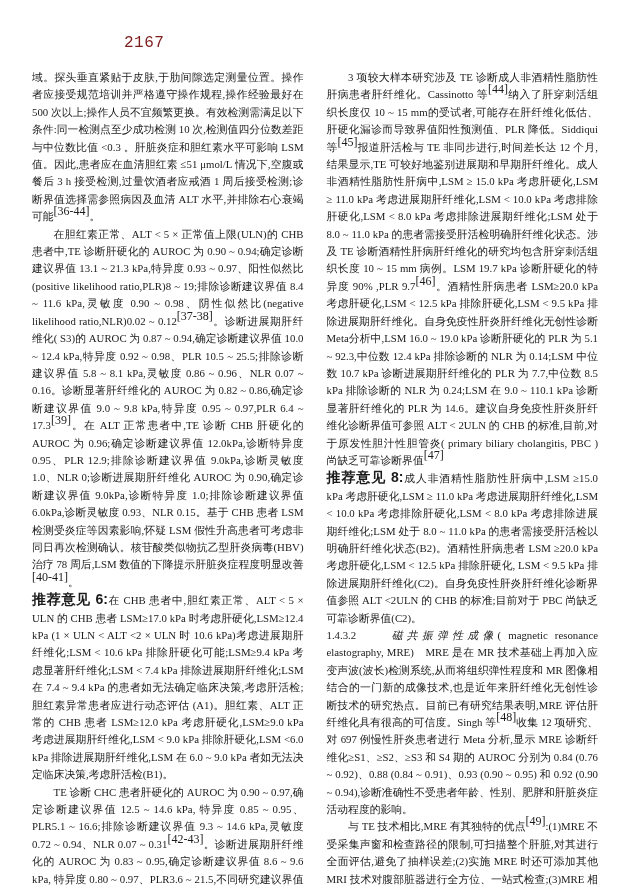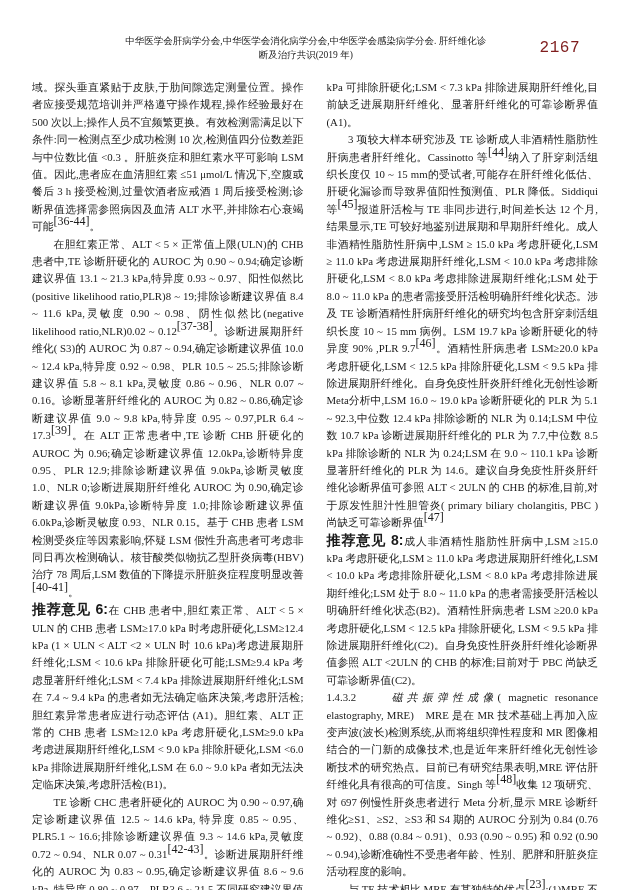--- a/index.html
+++ b/index.html
@@ -53,36 +53,31 @@
     line-height:0;
     vertical-align:super;
   }
 </style>
 </head>
 <body>
 
 <div class="page">
 
   <header class="pagehead">
-    <div class="running-head">
-      <span>中华医学会肝病学分会,中华医学会消化病学分会,中华医学会感染病学分会. 肝纤维化诊</span><br>
-      <span>断及治疗共识(2019 年)</span>
-    </div>
     <div class="page-number">2167</div>
   </header>
 
   <main class="columns">
     <div class="col" id="col-left">
         <p><span>域。探头垂直紧贴于皮肤,于肋间隙选定测量位置。操作者应接受规范培训并严格遵守操作规程,操作经验最好在 500 次以上;操作人员不宜频繁更换。有效检测需满足以下条件:同一检测点至少成功检测 10 次,检测值四分位数差距与中位数比值 &lt;0.3 。肝脏炎症和胆红素水平可影响 LSM 值。因此,患者应在血清胆红素 ≤51 μmol/L 情况下,空腹或餐后 3 h 接受检测,过量饮酒者应戒酒 1 周后接受检测;诊断界值选择需参照病因及血清 ALT 水平,并排除右心衰竭可能</span><sup class="ref">[36-44]</sup><span>。</span></p>
         <p class="indent"><span>在胆红素正常、ALT &lt; 5 × 正常值上限(ULN)的 CHB 患者中,TE 诊断肝硬化的 AUROC 为 0.90 ~ 0.94;确定诊断建议界值 13.1 ~ 21.3 kPa,特异度 0.93 ~ 0.97、阳性似然比(positive likelihood ratio,PLR)8 ~ 19;排除诊断建议界值 8.4 ~ 11.6 kPa,灵敏度 0.90 ~ 0.98、阴性似然比(negative likelihood ratio,NLR)0.02 ~ 0.12</span><sup class="ref">[37-38]</sup><span>。诊断进展期肝纤维化( S3)的 AUROC 为 0.87 ~ 0.94,确定诊断建议界值 10.0 ~ 12.4 kPa,特异度 0.92 ~ 0.98、PLR 10.5 ~ 25.5;排除诊断建议界值 5.8 ~ 8.1 kPa,灵敏度 0.86 ~ 0.96、NLR 0.07 ~ 0.16。诊断显著肝纤维化的 AUROC 为 0.82 ~ 0.86,确定诊断建议界值 9.0 ~ 9.8 kPa,特异度 0.95 ~ 0.97,PLR 6.4 ~ 17.3</span><sup class="ref">[39]</sup><span>。在 ALT 正常患者中,TE 诊断 CHB 肝硬化的 AUROC 为 0.96;确定诊断建议界值 12.0kPa,诊断特异度 0.95、PLR 12.9;排除诊断建议界值 9.0kPa,诊断灵敏度 1.0、NLR 0;诊断进展期肝纤维化 AUROC 为 0.90,确定诊断建议界值 9.0kPa,诊断特异度 1.0;排除诊断建议界值 6.0kPa,诊断灵敏度 0.93、NLR 0.15。基于 CHB 患者 LSM 检测受炎症等因素影响,怀疑 LSM 假性升高患者可考虑非同日再次检测确认。核苷酸类似物抗乙型肝炎病毒(HBV)治疗 78 周后,LSM 数值的下降提示肝脏炎症程度明显改善</span><sup class="ref">[40-41]</sup><span>。</span></p>
         <p><span class="run-bold">推荐意见 6:</span><span>在 CHB 患者中,胆红素正常、ALT &lt; 5 × ULN 的 CHB 患者 LSM≥17.0 kPa 时考虑肝硬化,LSM≥12.4 kPa (1 × ULN &lt; ALT &lt;2 × ULN 时 10.6 kPa)考虑进展期肝纤维化;LSM &lt; 10.6 kPa 排除肝硬化可能;LSM≥9.4 kPa 考虑显著肝纤维化;LSM &lt; 7.4 kPa 排除进展期肝纤维化;LSM 在 7.4 ~ 9.4 kPa 的患者如无法确定临床决策,考虑肝活检;胆红素异常患者应进行动态评估 (A1)。胆红素、ALT 正常的 CHB 患者 LSM≥12.0 kPa 考虑肝硬化,LSM≥9.0 kPa 考虑进展期肝纤维化,LSM &lt; 9.0 kPa 排除肝硬化,LSM &lt;6.0 kPa 排除进展期肝纤维化,LSM 在 6.0 ~ 9.0 kPa 者如无法决定临床决策,考虑肝活检(B1)。</span></p>
         <p class="indent"><span>TE 诊断 CHC 患者肝硬化的 AUROC 为 0.90 ~ 0.97,确定诊断建议界值 12.5 ~ 14.6 kPa, 特异度 0.85 ~ 0.95、PLR5.1 ~ 16.6;排除诊断建议界值 9.3 ~ 14.6 kPa,灵敏度 0.72 ~ 0.94、NLR 0.07 ~ 0.31</span><sup class="ref">[42-43]</sup><span>。诊断进展期肝纤维化的 AUROC 为 0.83 ~ 0.95,确定诊断建议界值 8.6 ~ 9.6 kPa, 特异度 0.80 ~ 0.97、PLR3.6 ~ 21.5,不同研究建议界值证据强度缺乏一致性;排除诊断建议界值 7.3 ~ 8.6 kPa,对应灵敏度 0.94 ~ 0.80、NLR 0.07 ~ 0.2。诊断显著肝纤维化的 AUROC 为 0.73 ~ 0.86,建议确定诊断界值 6.8 ~ 8.8 kPa,特异度 0.75 ~ 0.91,PLR2.3 ~ 6.8,缺乏足够证据强度确定诊断,合理诊断界值应高于 9.0 kPa。</span></p>
       </div>
     <div class="col" id="col-right">
-        <p><span>kPa 可排除肝硬化;LSM &lt; 7.3 kPa 排除进展期肝纤维化,目前缺乏进展期肝纤维化、显著肝纤维化的可靠诊断界值(A1)。</span></p>
         <p class="indent"><span>3 项较大样本研究涉及 TE 诊断成人非酒精性脂肪性肝病患者肝纤维化。Cassinotto 等</span><sup class="ref">[44]</sup><span>纳入了肝穿刺活组织长度仅 10 ~ 15 mm的受试者,可能存在肝纤维化低估、肝硬化漏诊而导致界值阳性预测值、PLR 降低。Siddiqui 等</span><sup class="ref">[45]</sup><span>报道肝活检与 TE 非同步进行,时间差长达 12 个月,结果显示,TE 可较好地鉴别进展期和早期肝纤维化。成人非酒精性脂肪性肝病中,LSM ≥ 15.0 kPa 考虑肝硬化,LSM ≥ 11.0 kPa 考虑进展期肝纤维化,LSM &lt; 10.0 kPa 考虑排除肝硬化,LSM &lt; 8.0 kPa 考虑排除进展期纤维化;LSM 处于 8.0 ~ 11.0 kPa 的患者需接受肝活检明确肝纤维化状态。涉及 TE 诊断酒精性肝病肝纤维化的研究均包含肝穿刺活组织长度 10 ~ 15 mm 病例。LSM 19.7 kPa 诊断肝硬化的特异度 90% ,PLR 9.7</span><sup class="ref">[46]</sup><span>。酒精性肝病患者 LSM≥20.0 kPa 考虑肝硬化,LSM &lt; 12.5 kPa 排除肝硬化,LSM &lt; 9.5 kPa 排除进展期肝纤维化。自身免疫性肝炎肝纤维化无创性诊断 Meta分析中,LSM 16.0 ~ 19.0 kPa 诊断肝硬化的 PLR 为 5.1 ~ 92.3,中位数 12.4 kPa 排除诊断的 NLR 为 0.14;LSM 中位数 10.7 kPa 诊断进展期肝纤维化的 PLR 为 7.7,中位数 8.5 kPa 排除诊断的 NLR 为 0.24;LSM 在 9.0 ~ 110.1 kPa 诊断显著肝纤维化的 PLR 为 14.6。建议自身免疫性肝炎肝纤维化诊断界值可参照 ALT &lt; 2ULN 的 CHB 的标准,目前,对于原发性胆汁性胆管炎( primary biliary cholangitis, PBC )尚缺乏可靠诊断界值</span><sup class="ref">[47]</sup></p>
         <p><span class="run-bold">推荐意见 8:</span><span>成人非酒精性脂肪性肝病中,LSM ≥15.0 kPa 考虑肝硬化,LSM ≥ 11.0 kPa 考虑进展期肝纤维化,LSM &lt; 10.0 kPa 考虑排除肝硬化,LSM &lt; 8.0 kPa 考虑排除进展期纤维化;LSM 处于 8.0 ~ 11.0 kPa 的患者需接受肝活检以明确肝纤维化状态(B2)。酒精性肝病患者 LSM ≥20.0 kPa 考虑肝硬化,LSM &lt; 12.5 kPa 排除肝硬化, LSM &lt; 9.5 kPa 排除进展期肝纤维化(C2)。自身免疫性肝炎肝纤维化诊断界值参照 ALT &lt;2ULN 的 CHB 的标准;目前对于 PBC 尚缺乏可靠诊断界值(C2)。</span></p>
         <p><span>1.4.3.2　</span><span class="run-italic">磁共振弹性成像</span><span>( magnetic resonance elastography, MRE)　MRE 是在 MR 技术基础上再加入应变声波(波长)检测系统,从而将组织弹性程度和 MR 图像相结合的一门新的成像技术,也是近年来肝纤维化无创性诊断技术的研究热点。目前已有研究结果表明,MRE 评估肝纤维化具有很高的可信度。Singh 等</span><sup class="ref">[48]</sup><span>收集 12 项研究、对 697 例慢性肝炎患者进行 Meta 分析,显示 MRE 诊断纤维化≥S1、≥S2、≥S3 和 S4 期的 AUROC 分别为 0.84 (0.76 ~ 0.92)、0.88 (0.84 ~ 0.91)、0.93 (0.90 ~ 0.95) 和 0.92 (0.90 ~ 0.94),诊断准确性不受患者年龄、性别、肥胖和肝脏炎症活动程度的影响。</span></p>
-        <p class="indent"><span>与 TE 技术相比,MRE 有其独特的优点</span><sup class="ref">[23]</sup><span>:(1)MRE 不受采集声窗和检查路径的限制,可扫描整个肝脏,对其进行全面评估,避免了抽样误差;(2)实施 MRE 时还可添加其他 MRI 技术对腹部脏器进行全方位、一站式检查;(3)MRE 相对不受患者腹水和肥胖等因素的影响,对操作者依赖性也较低。但 MRE 的实施需要配备额外的硬件,检查相对耗时,检查费用也较昂</span></p>
+        <p class="indent"><span>与 TE 技术相比,MRE 有其独特的优点</span><sup class="ref">[49]</sup><span>:(1)MRE 不受采集声窗和检查路径的限制,可扫描整个肝脏,对其进行全面评估,避免了抽样误差;(2)实施 MRE 时还可添加其他 MRI 技术对腹部脏器进行全方位、一站式检查;(3)MRE 相对不受患者腹水和肥胖等因素的影响,对操作者依赖性也较低。但 MRE 的实施需要配备额外的硬件,检查相对耗时,检查费用也较昂</span></p>
       </div>
   </main>
 
 </div>
 
 </body></html>

